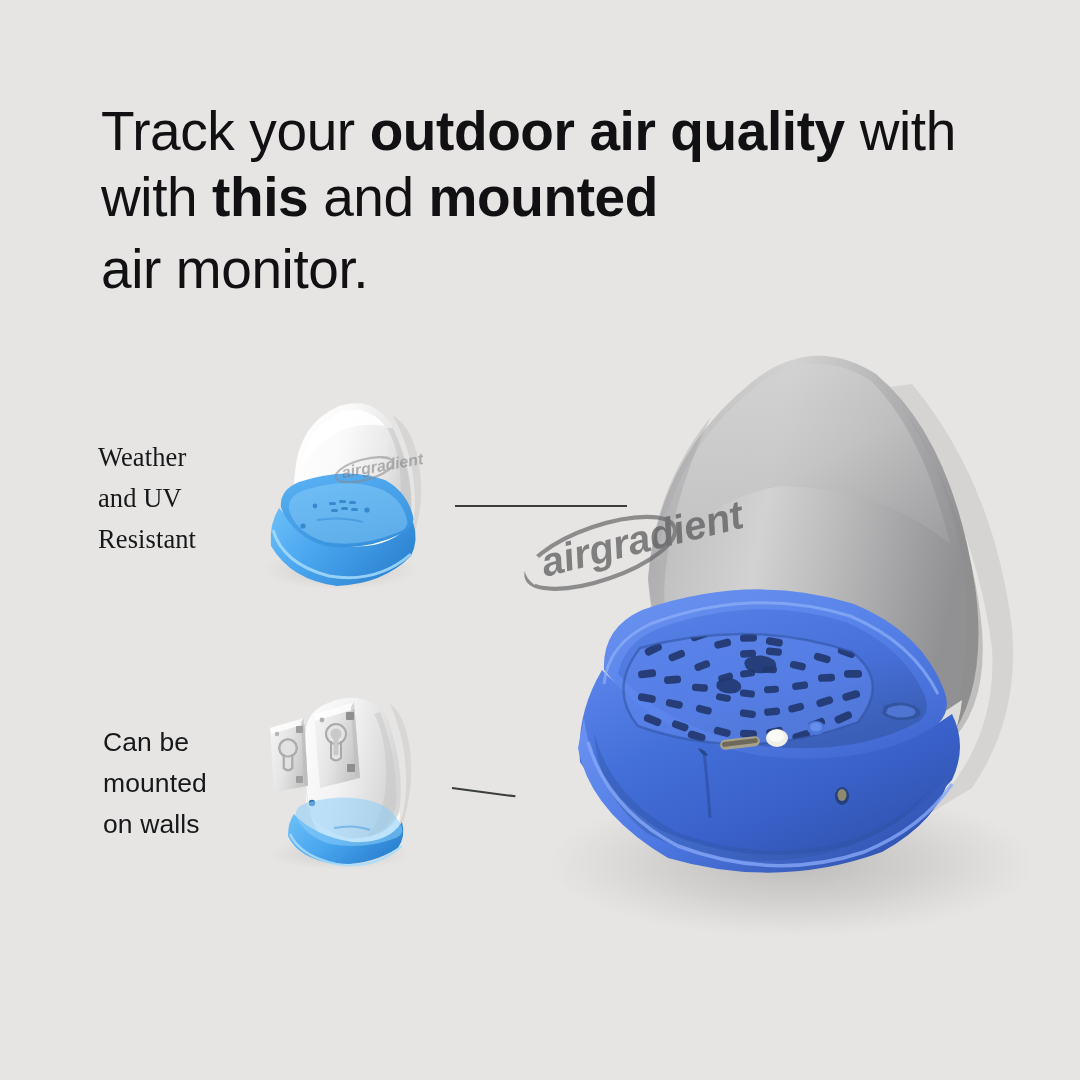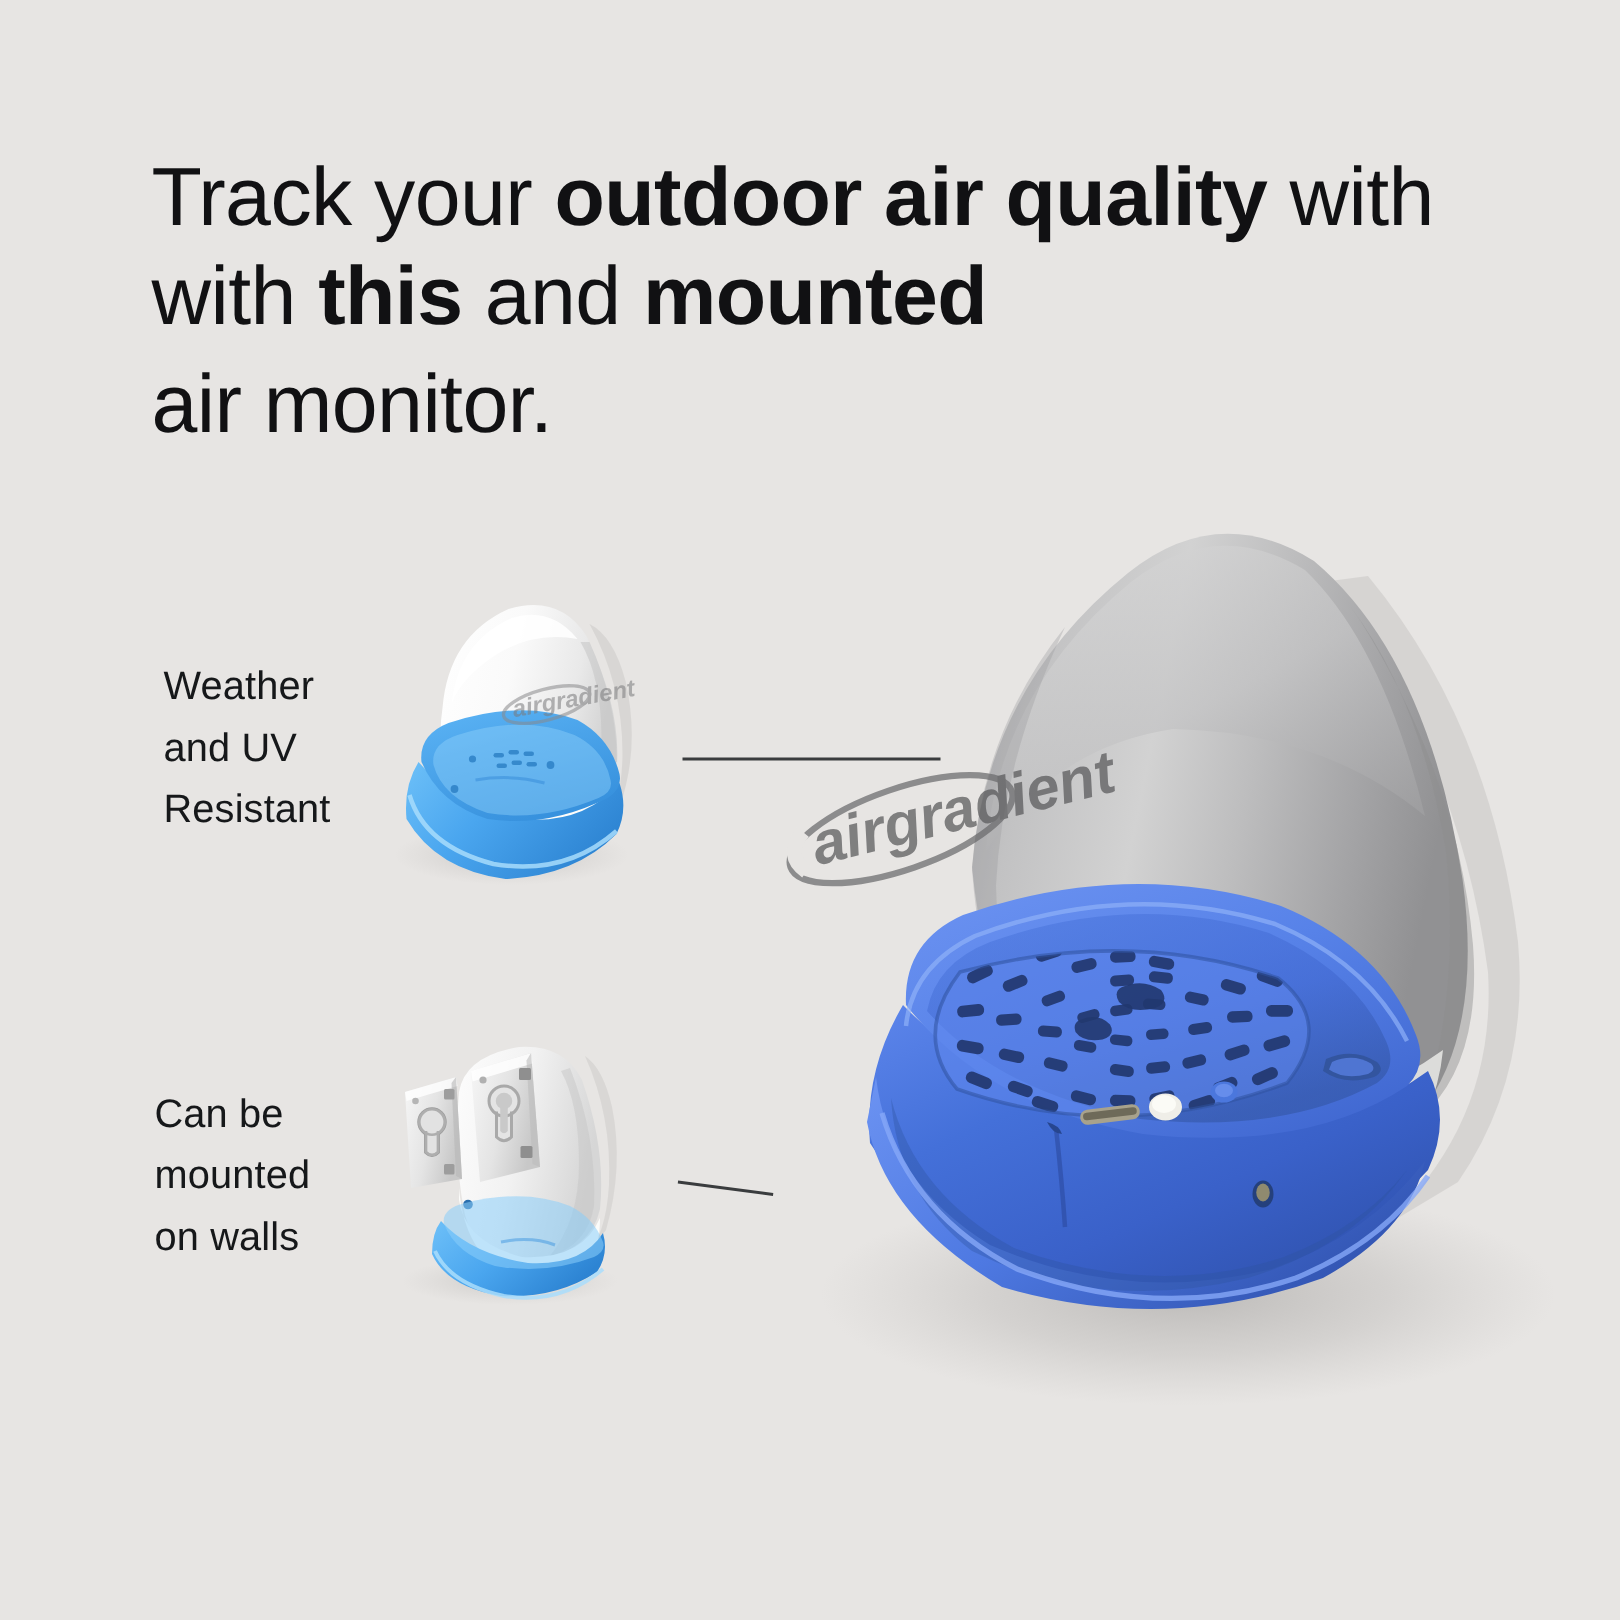--- a/index.html
+++ b/index.html
@@ -21,21 +21,21 @@
   #headline .b{font-weight:700;}
   #headline .l3{display:block;margin-top:6px;}
 
   
   .callout{
     position:absolute;
     font-size:26.5px;line-height:41px;color:#16181a;
     letter-spacing:0.1px;font-weight:400;
     white-space:pre-line;
   }
-  #callout-weather{left:109px;top:437px;}
+  #callout-weather{left:98px;top:437px;font-family:Liberation Serif, serif;}
   #callout-mount{left:103px;top:722px;}
 
   
   .leader{position:absolute;background:#3a3c3e;height:1.6px;transform-origin:left center;}
   #leader-top{left:455px;top:505px;width:172px;}
   #leader-bottom{left:452px;top:787px;width:64px;transform:rotate(7.5deg);}
 
   
   .prod{position:absolute;}
   .prod svg{display:block;overflow:visible;}

